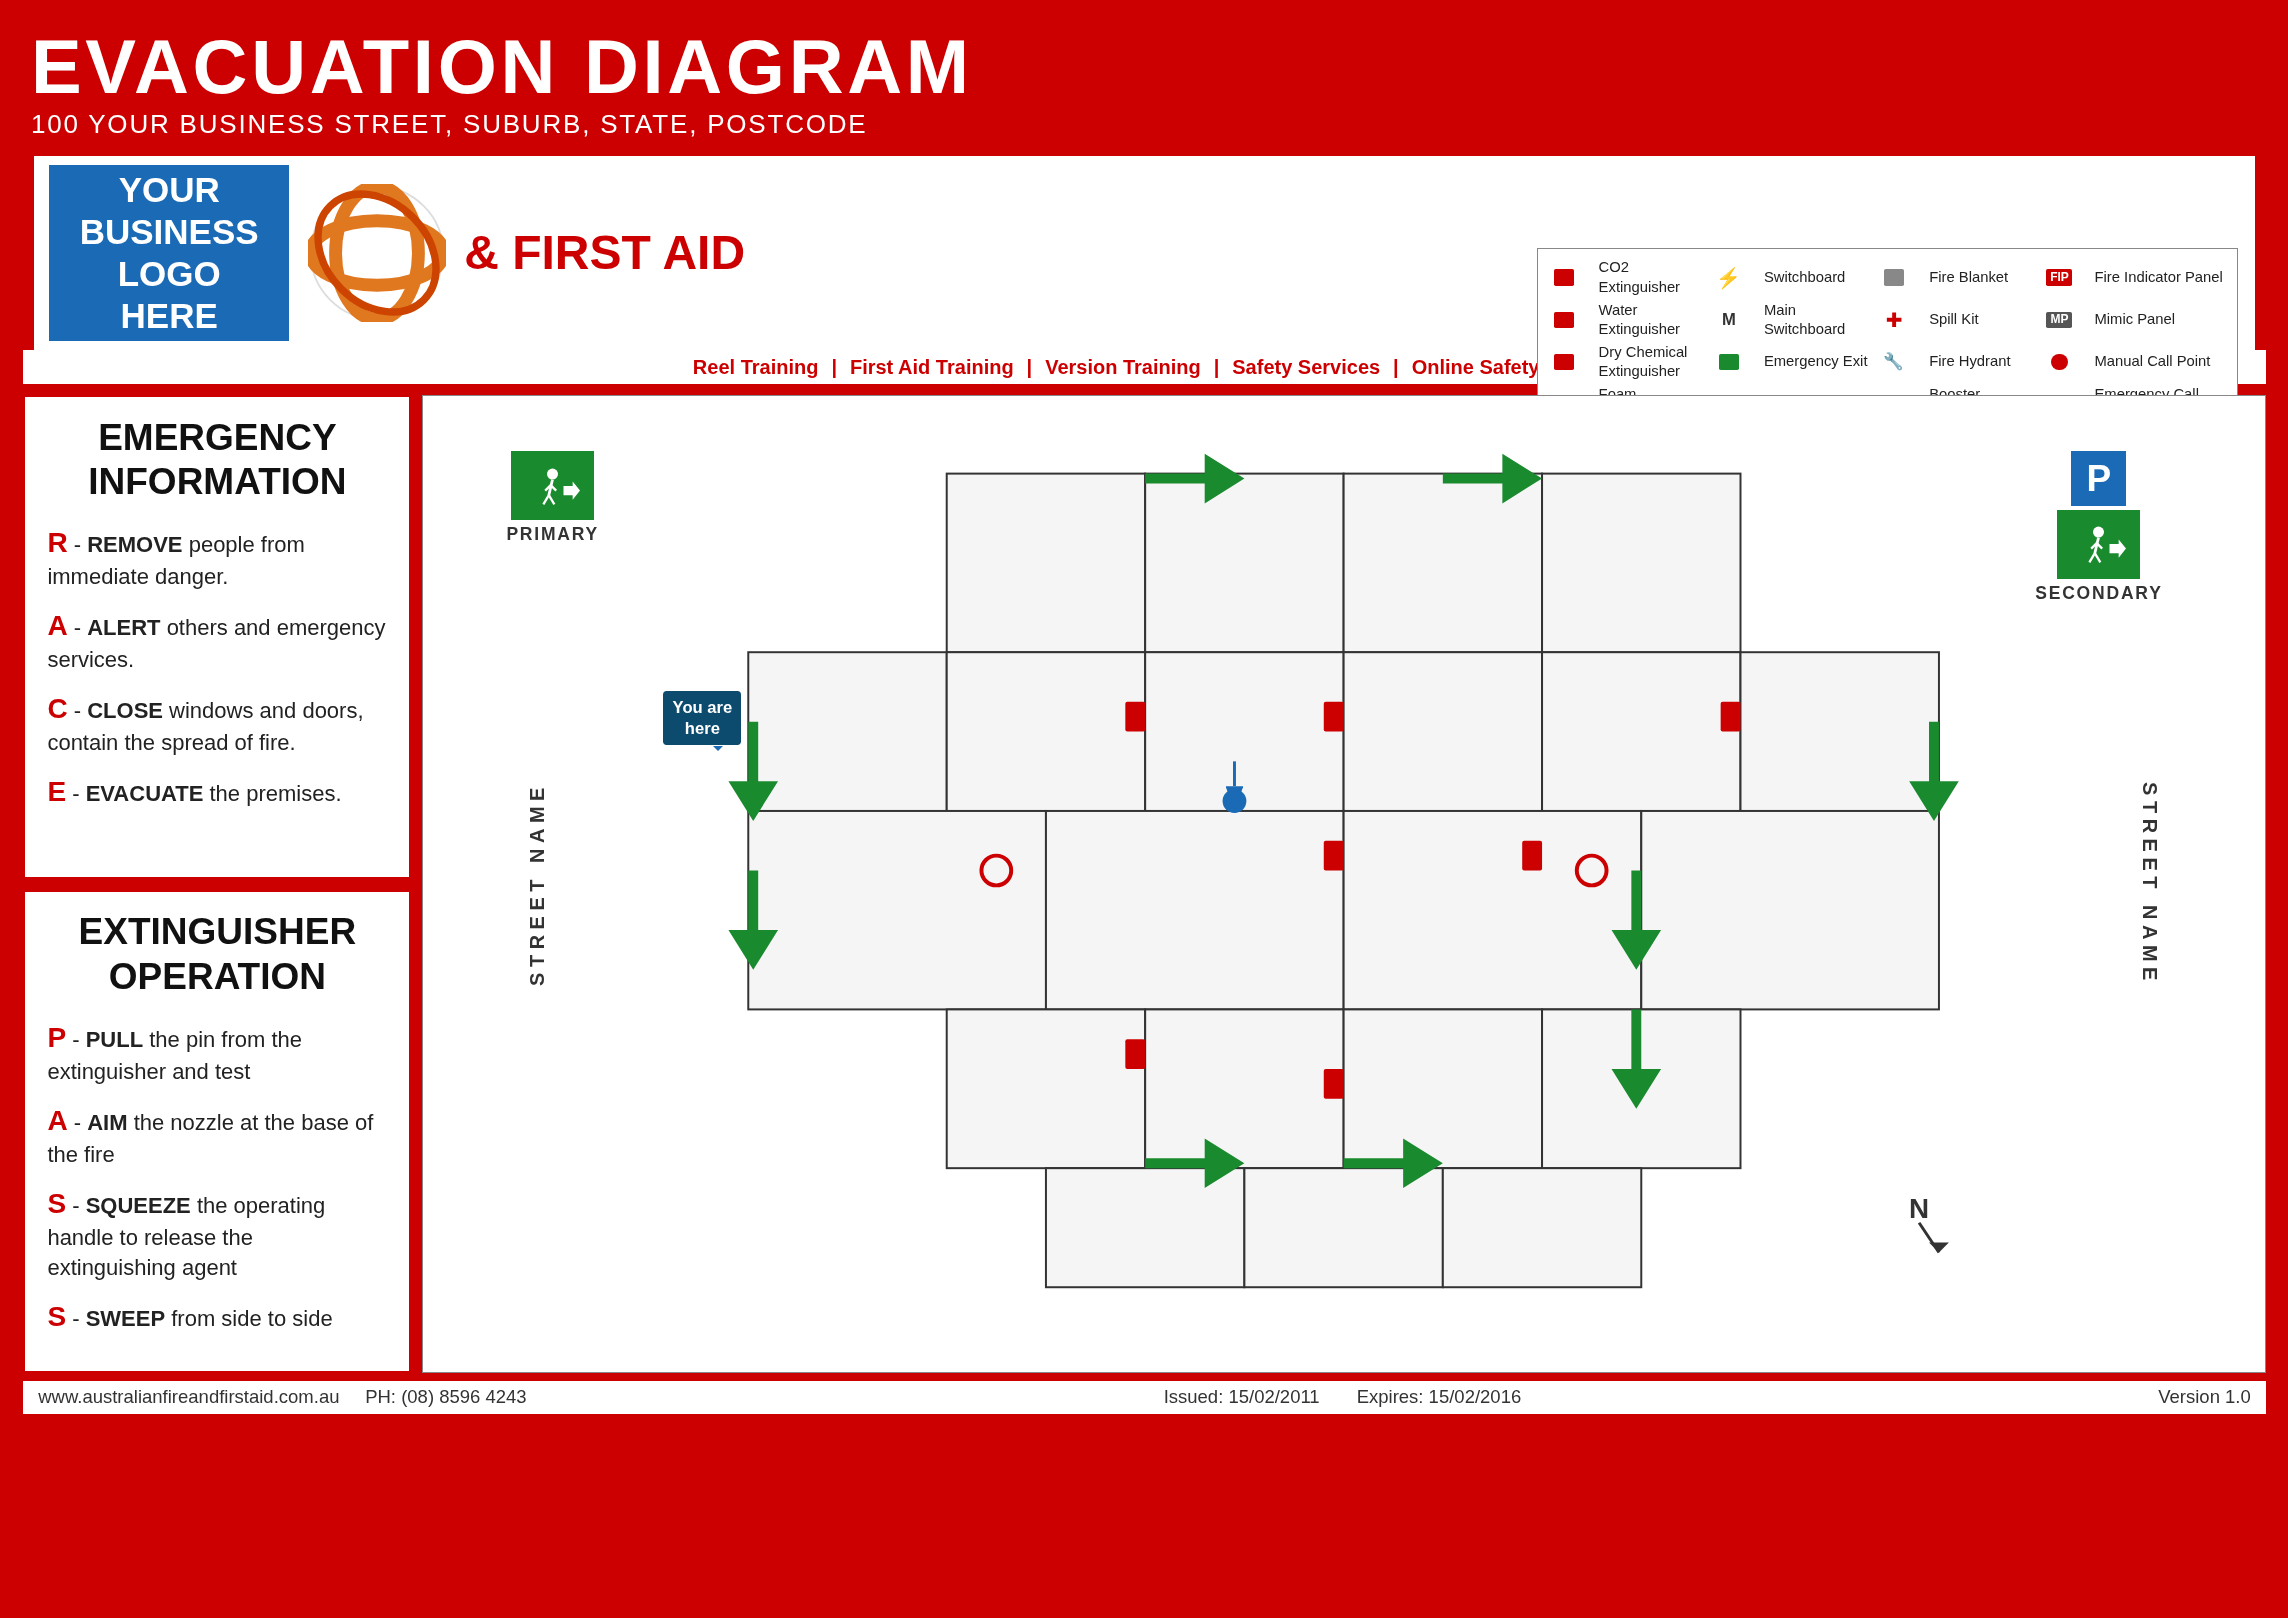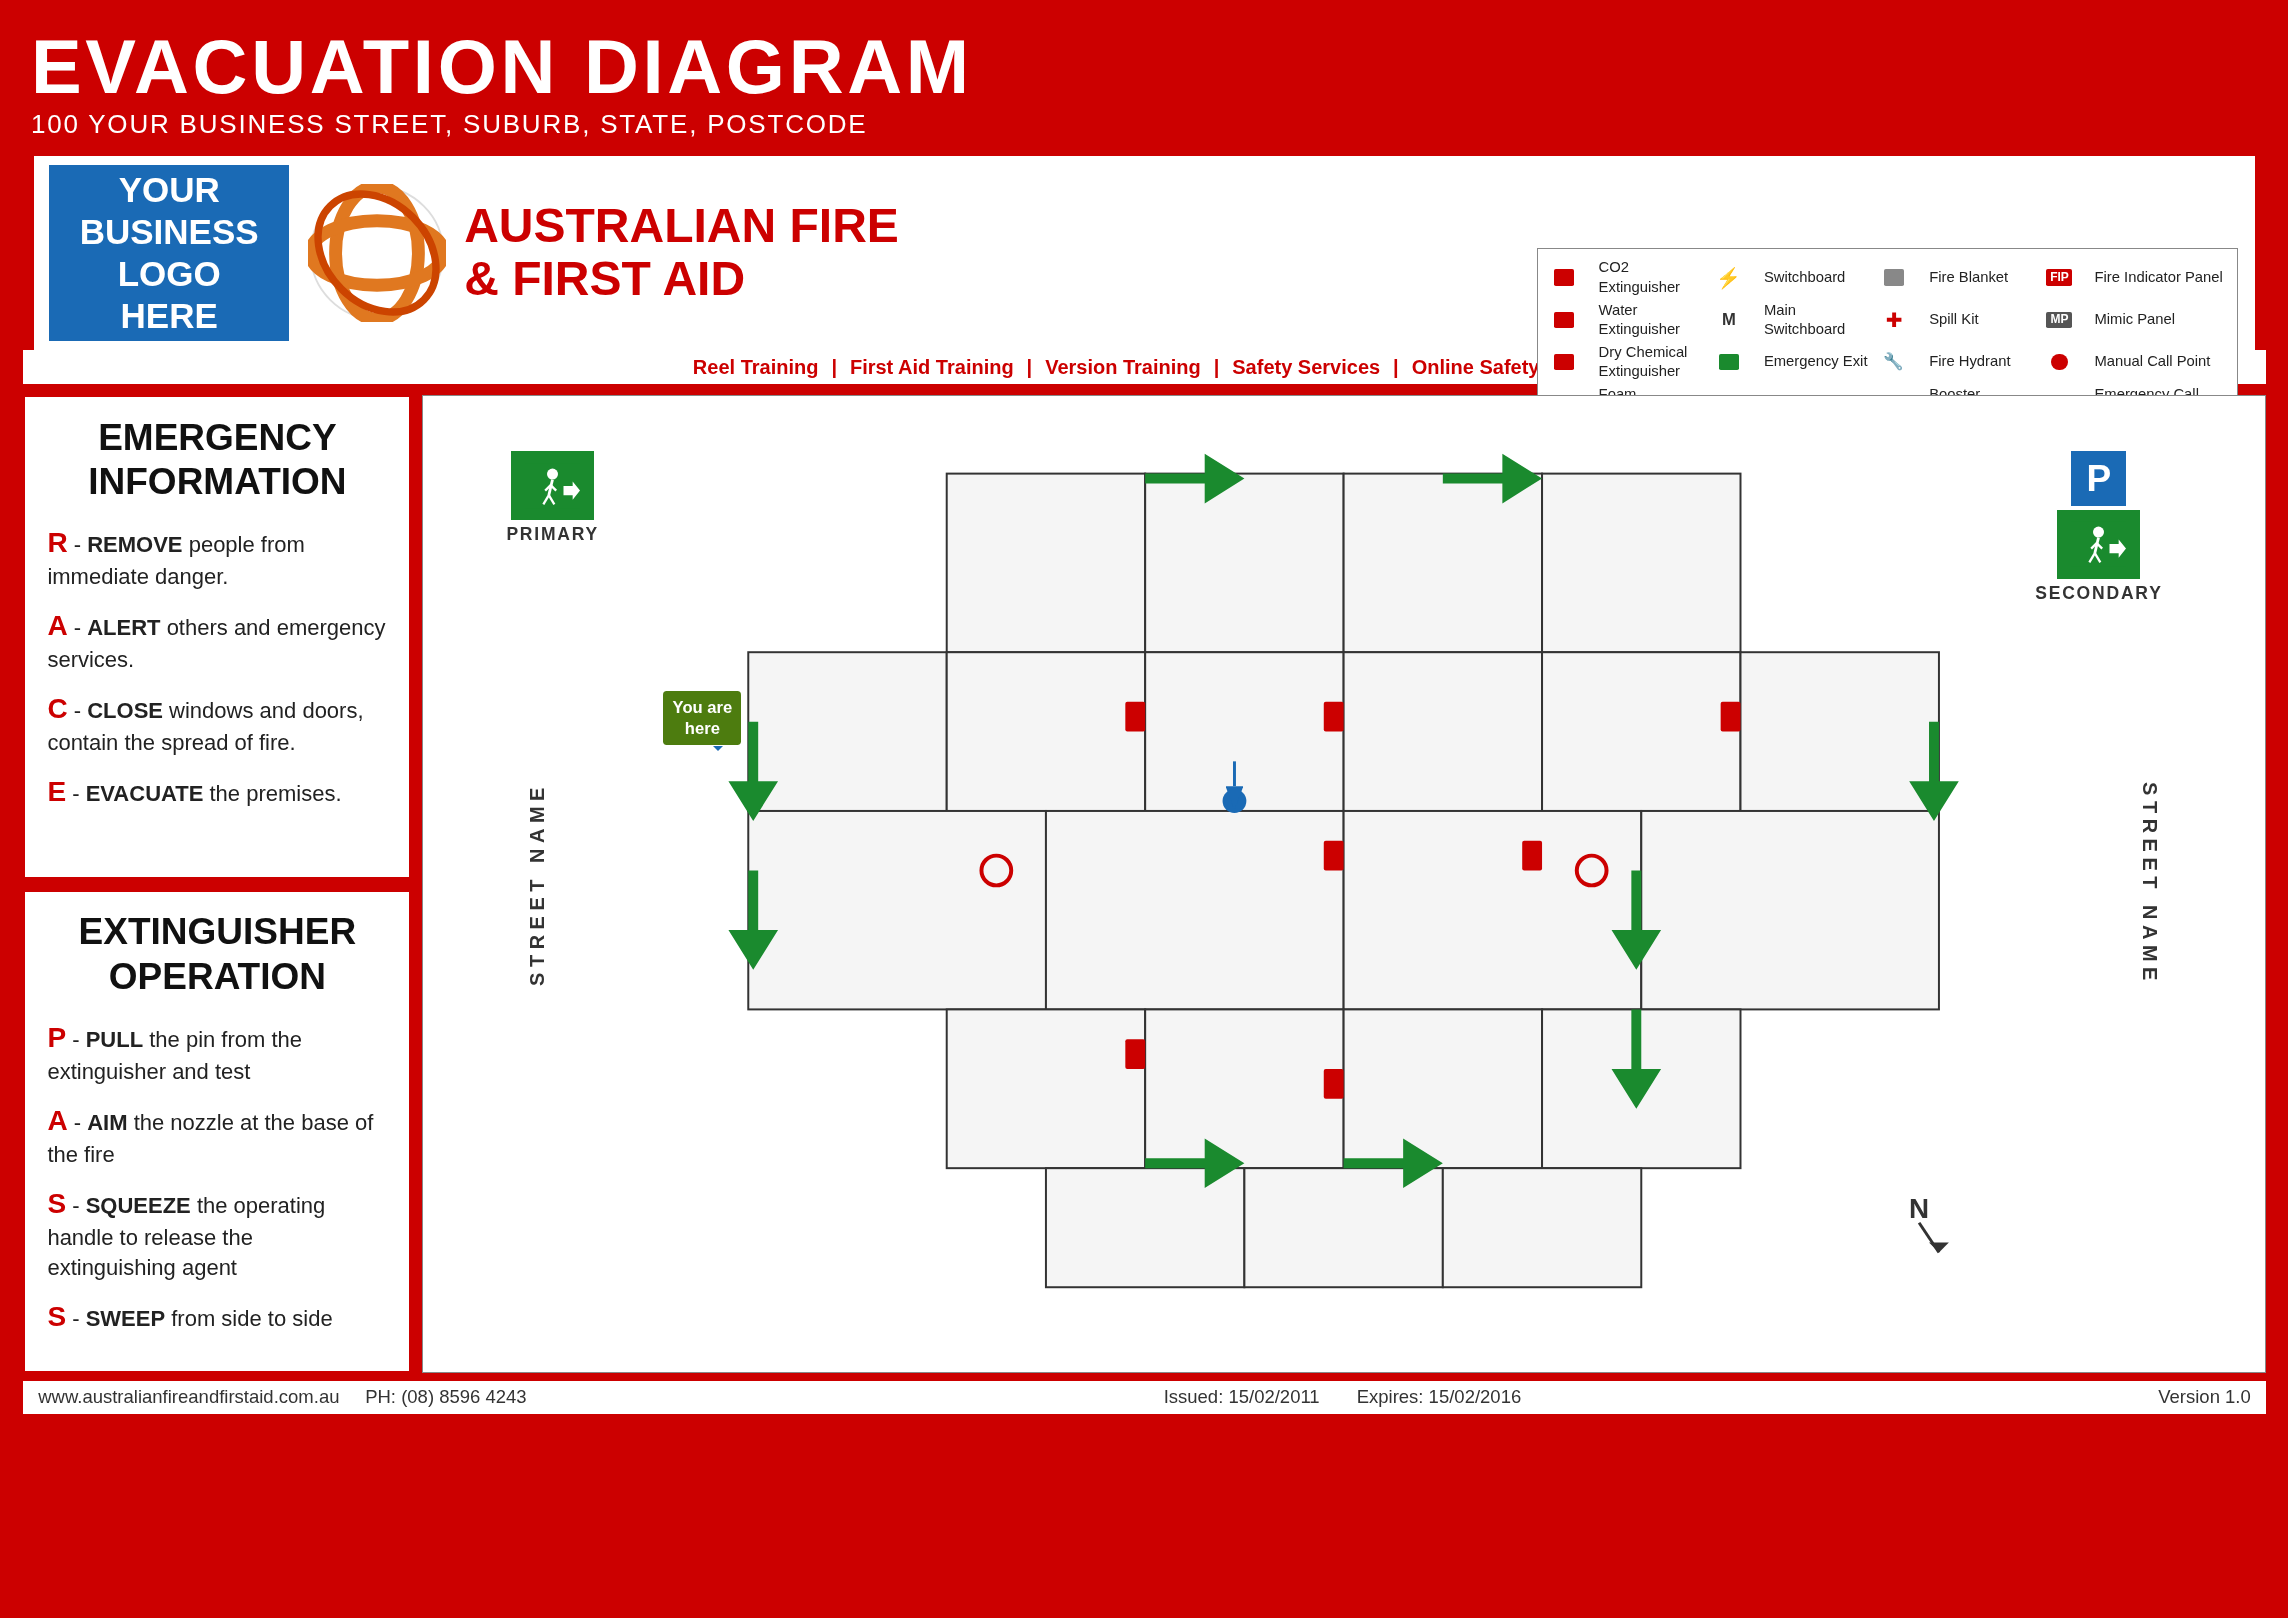--- a/index.html
+++ b/index.html
@@ -299,21 +299,21 @@
       font-weight: 900;
       display: flex;
       align-items: center;
       justify-content: center;
       margin: 0 auto 3.7px;
     }
 
     
     .you-are-here-bubble {
       position: absolute;
-      background: #4d7c0f;
+      background: #0c4a6e;
       color: white;
       font-size: 16.6px;
       font-weight: 700;
       padding: 5.5px 9.2px;
       border-radius: 3.7px;
       text-align: center;
       line-height: 1.3;
       top: 295px;
       left: 240px;
       z-index: 10;
@@ -370,21 +370,20 @@
       <div class="logo-brand">
 
         <svg class="brand-circle" viewBox="0 0 150 150">
           <circle cx="75" cy="75" r="72" fill="none" stroke="#ddd" stroke-width="2"></circle>
           <ellipse cx="75" cy="75" rx="45" ry="72" fill="none" stroke="#e07820" stroke-width="14"></ellipse>
           <ellipse cx="75" cy="75" rx="72" ry="35" fill="none" stroke="#e07820" stroke-width="14"></ellipse>
           <ellipse cx="75" cy="75" rx="72" ry="55" fill="none" stroke="#cc4400" stroke-width="8" transform="rotate(45 75 75)"></ellipse>
         </svg>
         <div>
           <div class="brand-text">
-            <div>AUSTRALIAN FIRE</div>
             <div>&amp; FIRST AID</div>
           </div>
         </div>
       </div>
 
       <div class="legend-box">
         <div class="legend-grid">
 
           <div class="legend-item">
             <div class="legend-icon">

